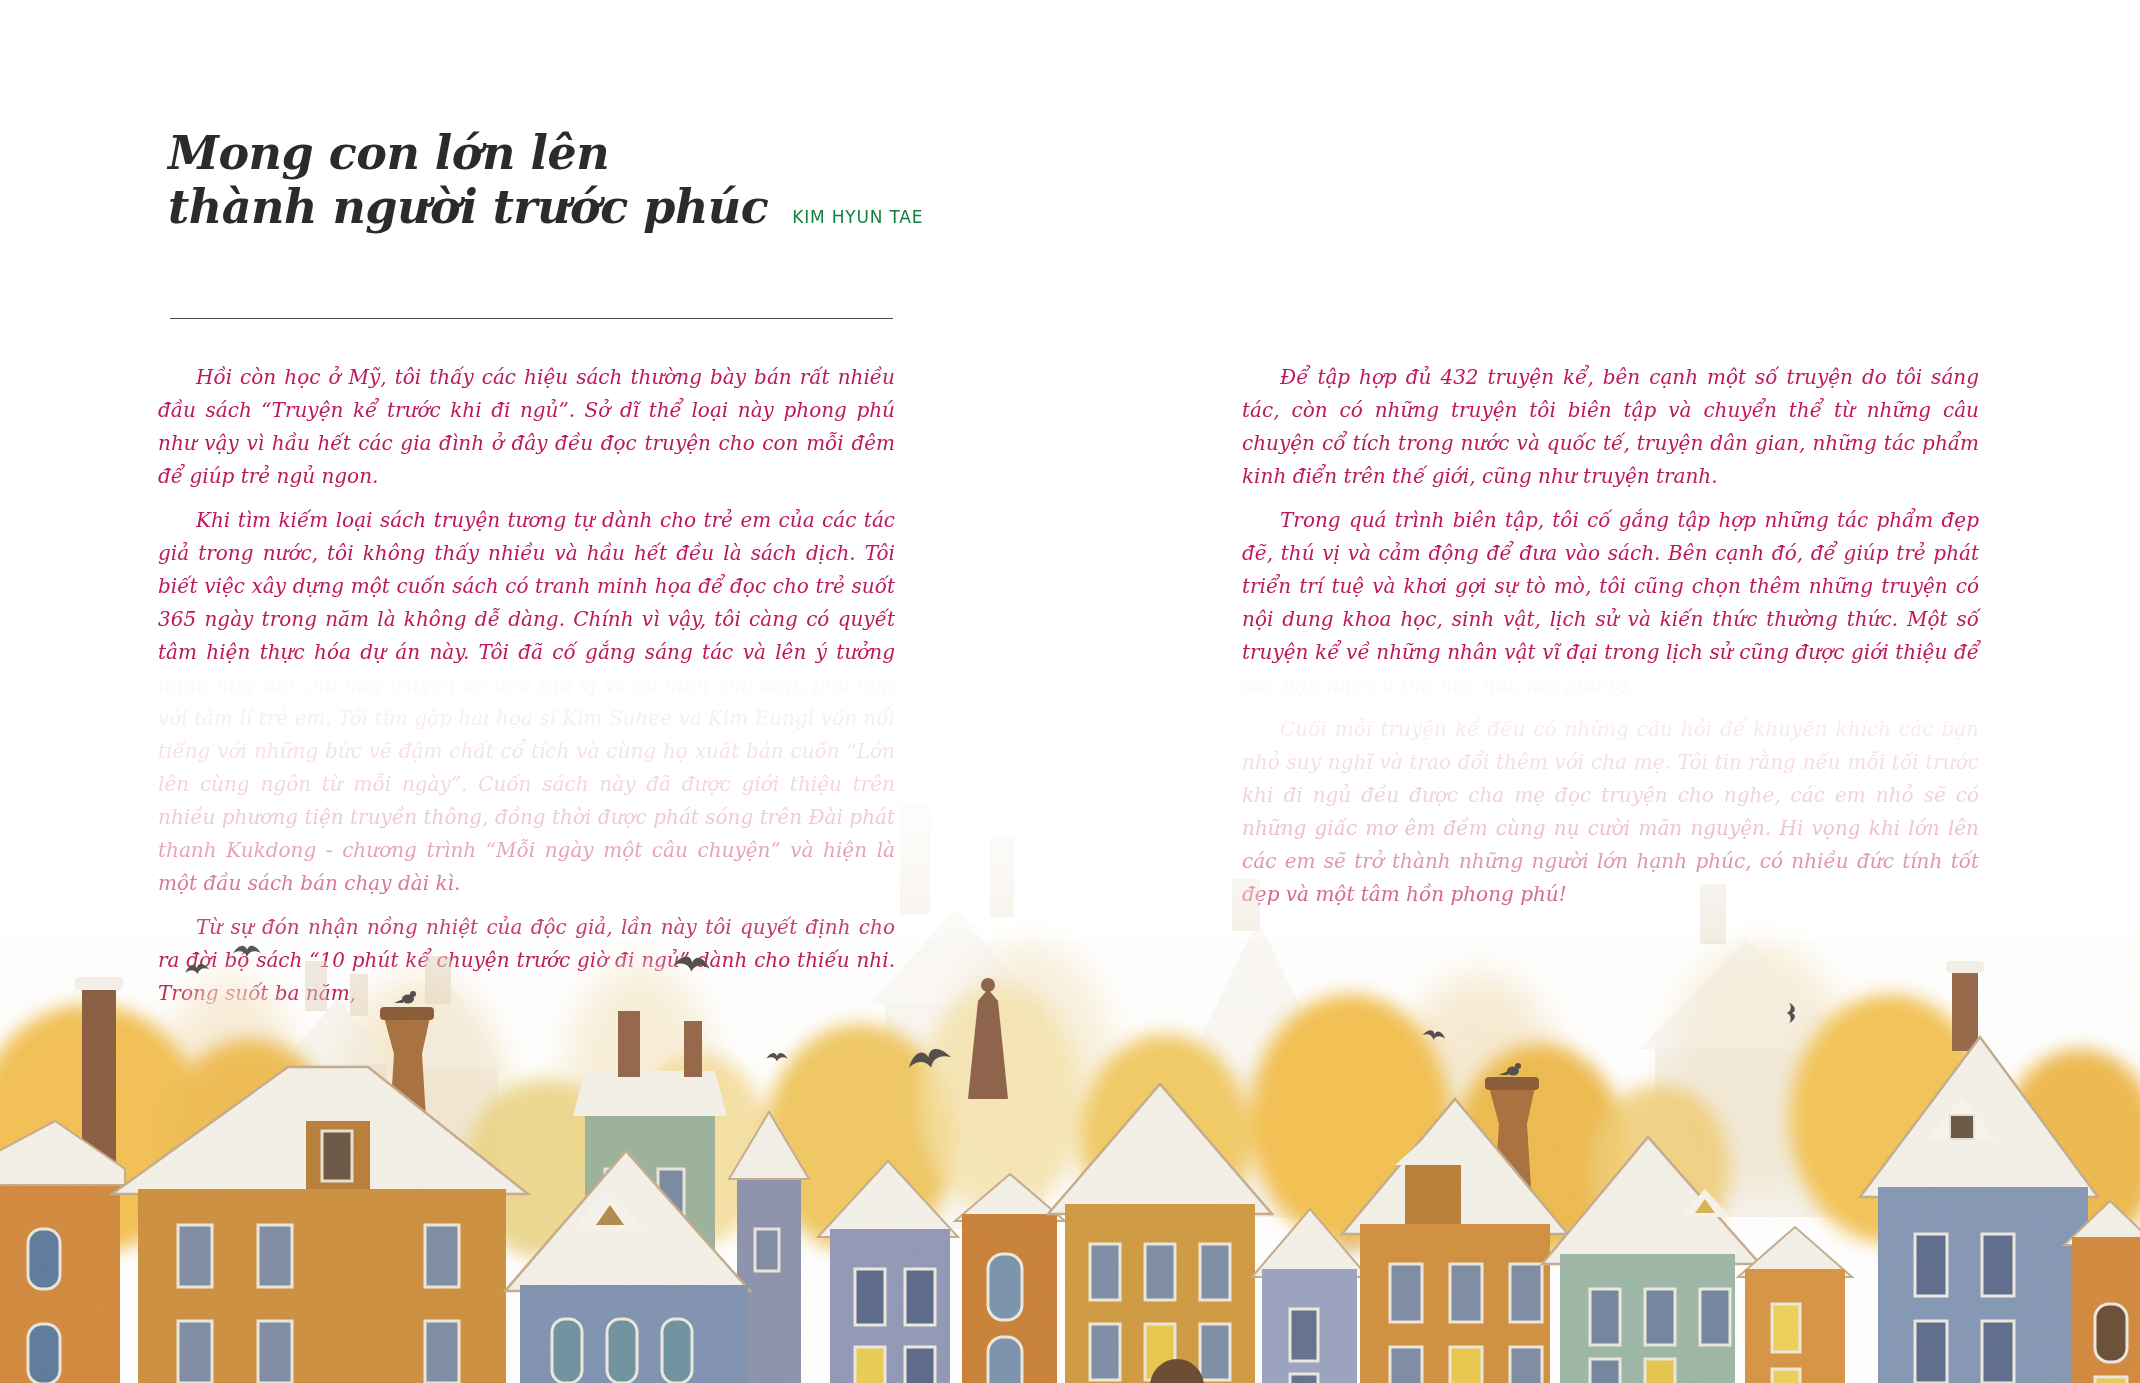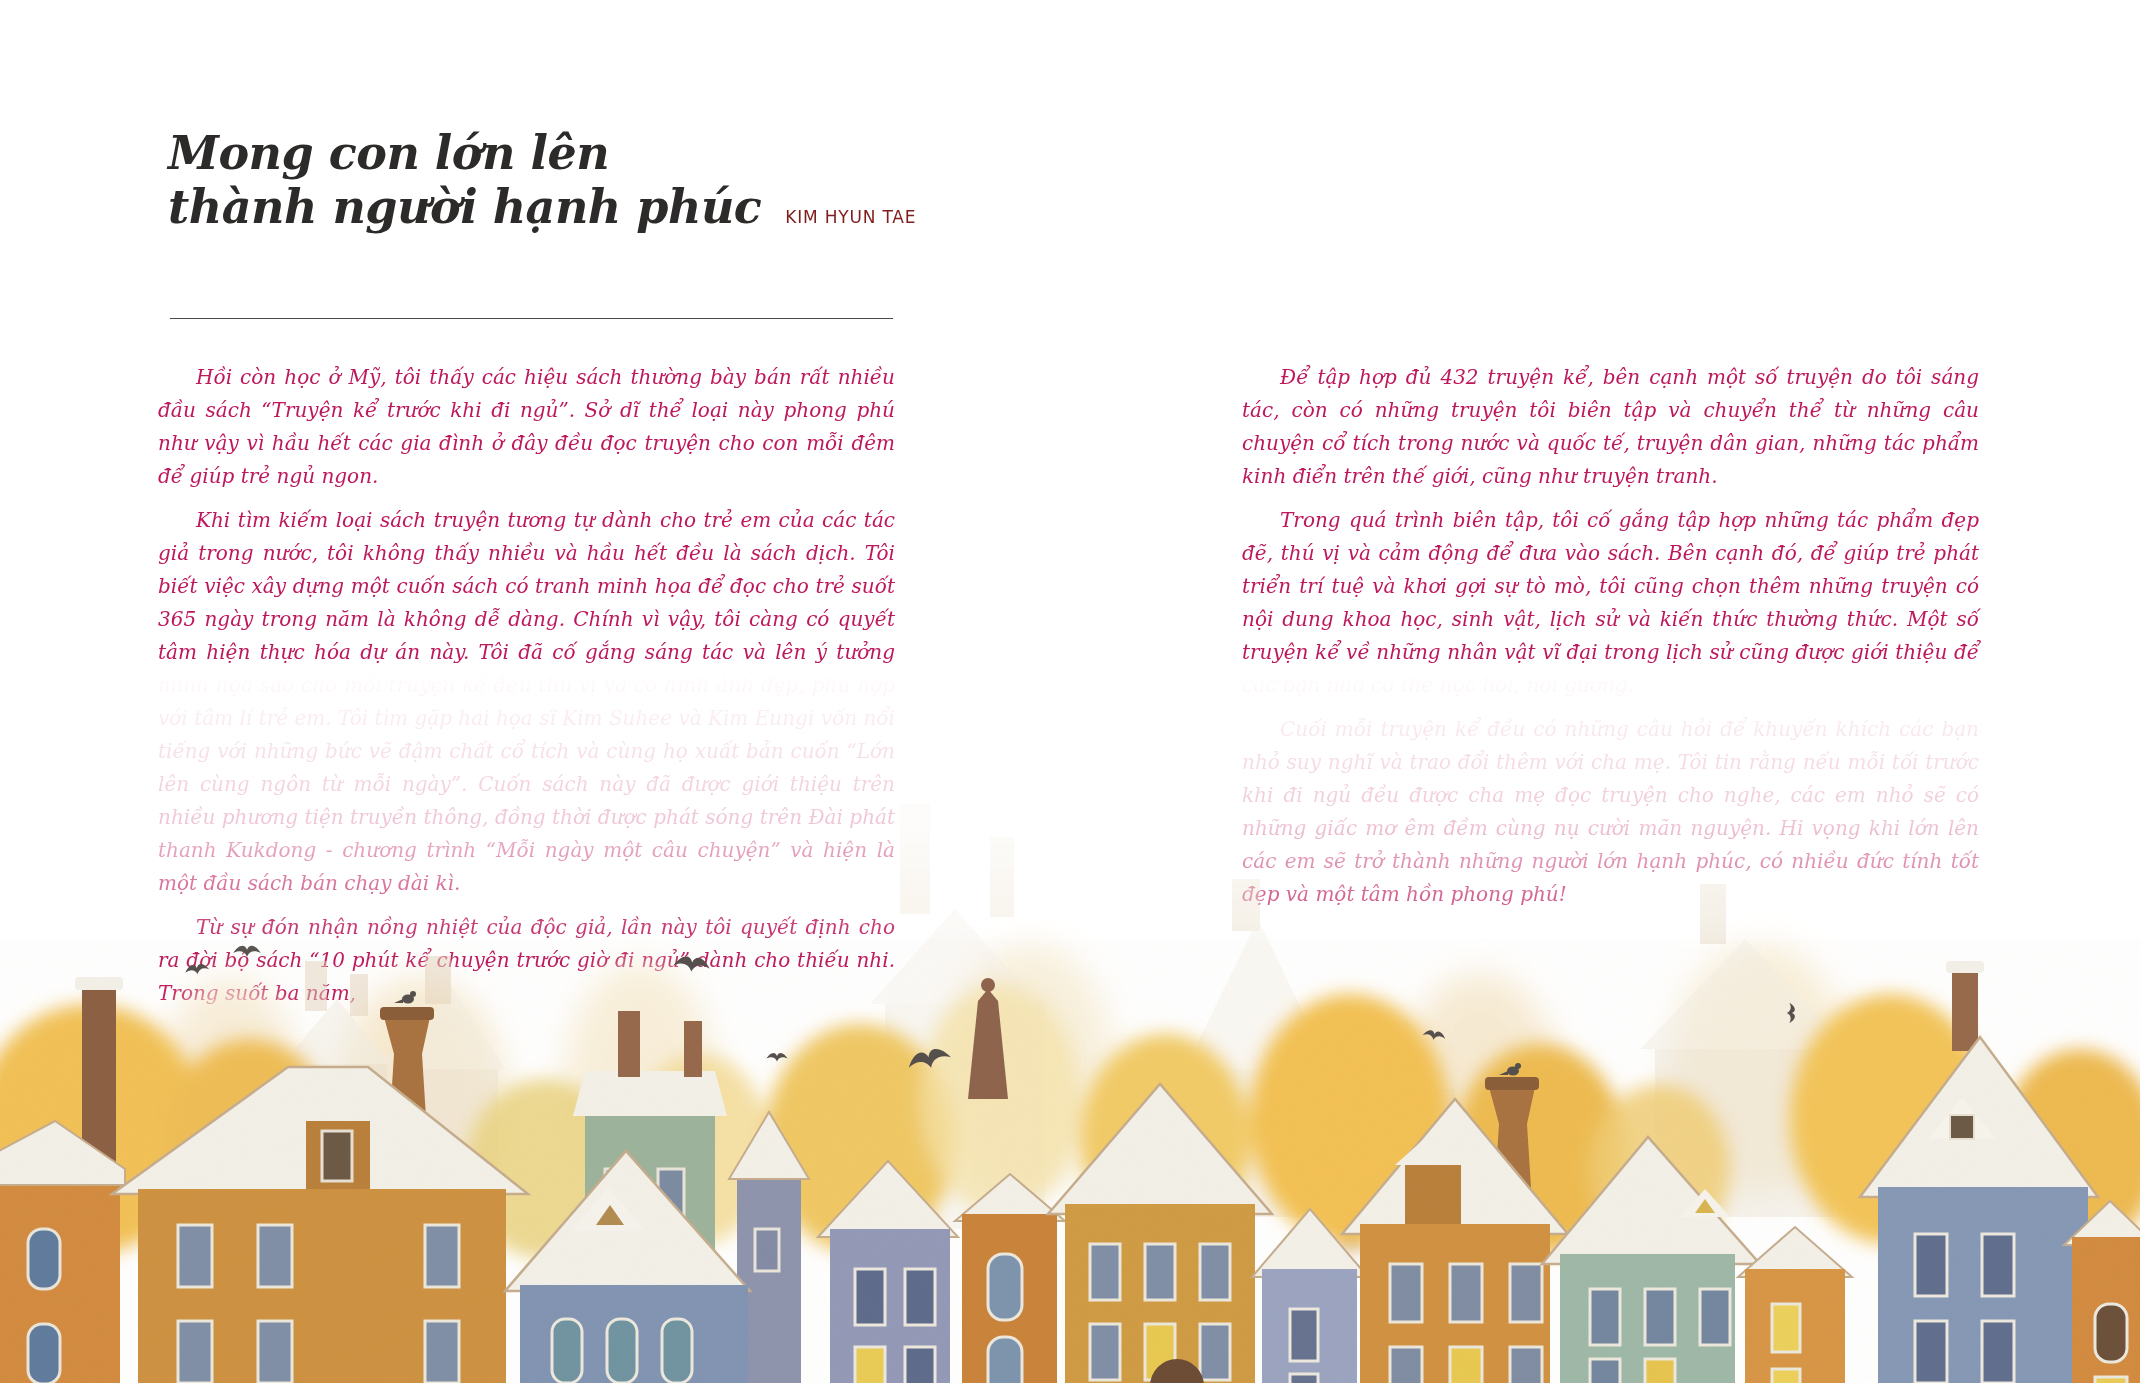--- a/index.html
+++ b/index.html
@@ -8,21 +8,21 @@
     overflow:hidden;font-family:"DejaVu Serif", serif;color:#3a3836;margin-top:31px;
   }
   
   .title-block{position:absolute;left:168px;top:96px;}
   .title-line{
     font-family:"DejaVu Serif", serif;font-style:italic;font-weight:bold;
     font-size:46px;line-height:1.17;color:#2d2b2a;letter-spacing:-0.5px;white-space:nowrap;
   }
   .author{
     font-family:"DejaVu Sans", sans-serif;font-style:normal;font-weight:normal;
-    font-size:17px;letter-spacing:0.8px;color:#7f1d1d;margin-left:24px;
+    font-size:17px;letter-spacing:0.8px;color:#15803d;margin-left:24px;
   }
   .title-rule{
     position:absolute;left:170px;top:287px;width:723px;height:0;
     border-top:1.6px solid #4a4846;
   }
   
   .col{position:absolute;top:330px;width:737px;}
   .col.left{left:158px;}
   .col.right{left:1242px;}
   .col p{
@@ -36,21 +36,21 @@
   .illustration{position:absolute;left:0;top:638px;width:2140px;height:745px;}
   .illustration svg{display:block;}
 </style>
 </head>
 <body>
 
 <div class="page">
 
   <header class="title-block">
     <div class="title-line">Mong con lớn lên</div>
-    <div class="title-line"><span>thành người hạnh phúc</span><span class="author">KIM HYUN TAE</span></div>
+    <div class="title-line"><span>thành người trước phúc</span><span class="author">KIM HYUN TAE</span></div>
   </header>
   <div class="title-rule"></div>
 
   <main>
     <section class="col left">
       <p>Hồi còn học ở Mỹ, tôi thấy các hiệu sách thường bày bán rất nhiều đầu sách “Truyện kể trước khi đi ngủ”. Sở dĩ thể loại này phong phú như vậy vì hầu hết các gia đình ở đây đều đọc truyện cho con mỗi đêm để giúp trẻ ngủ ngon.</p>
       <p>Khi tìm kiếm loại sách truyện tương tự dành cho trẻ em của các tác giả trong nước, tôi không thấy nhiều và hầu hết đều là sách dịch. Tôi biết việc xây dựng một cuốn sách có tranh minh họa để đọc cho trẻ suốt 365 ngày trong năm là không dễ dàng. Chính vì vậy, tôi càng có quyết tâm hiện thực hóa dự án này. Tôi đã cố gắng sáng tác và lên ý tưởng minh họa sao cho mỗi truyện kể đều thú vị và có hình ảnh đẹp, phù hợp với tâm lí trẻ em. Tôi tìm gặp hai họa sĩ Kim Suhee và Kim Eungi vốn nổi tiếng với những bức vẽ đậm chất cổ tích và cùng họ xuất bản cuốn “Lớn lên cùng ngôn từ mỗi ngày”. Cuốn sách này đã được giới thiệu trên nhiều phương tiện truyền thông, đồng thời được phát sóng trên Đài phát thanh Kukdong - chương trình “Mỗi ngày một câu chuyện” và hiện là một đầu sách bán chạy dài kì.</p>
       <p>Từ sự đón nhận nồng nhiệt của độc giả, lần này tôi quyết định cho ra đời bộ sách “10 phút kể chuyện trước giờ đi ngủ” dành cho thiếu nhi. Trong suốt ba năm,</p>
     </section>
     <section class="col right">

